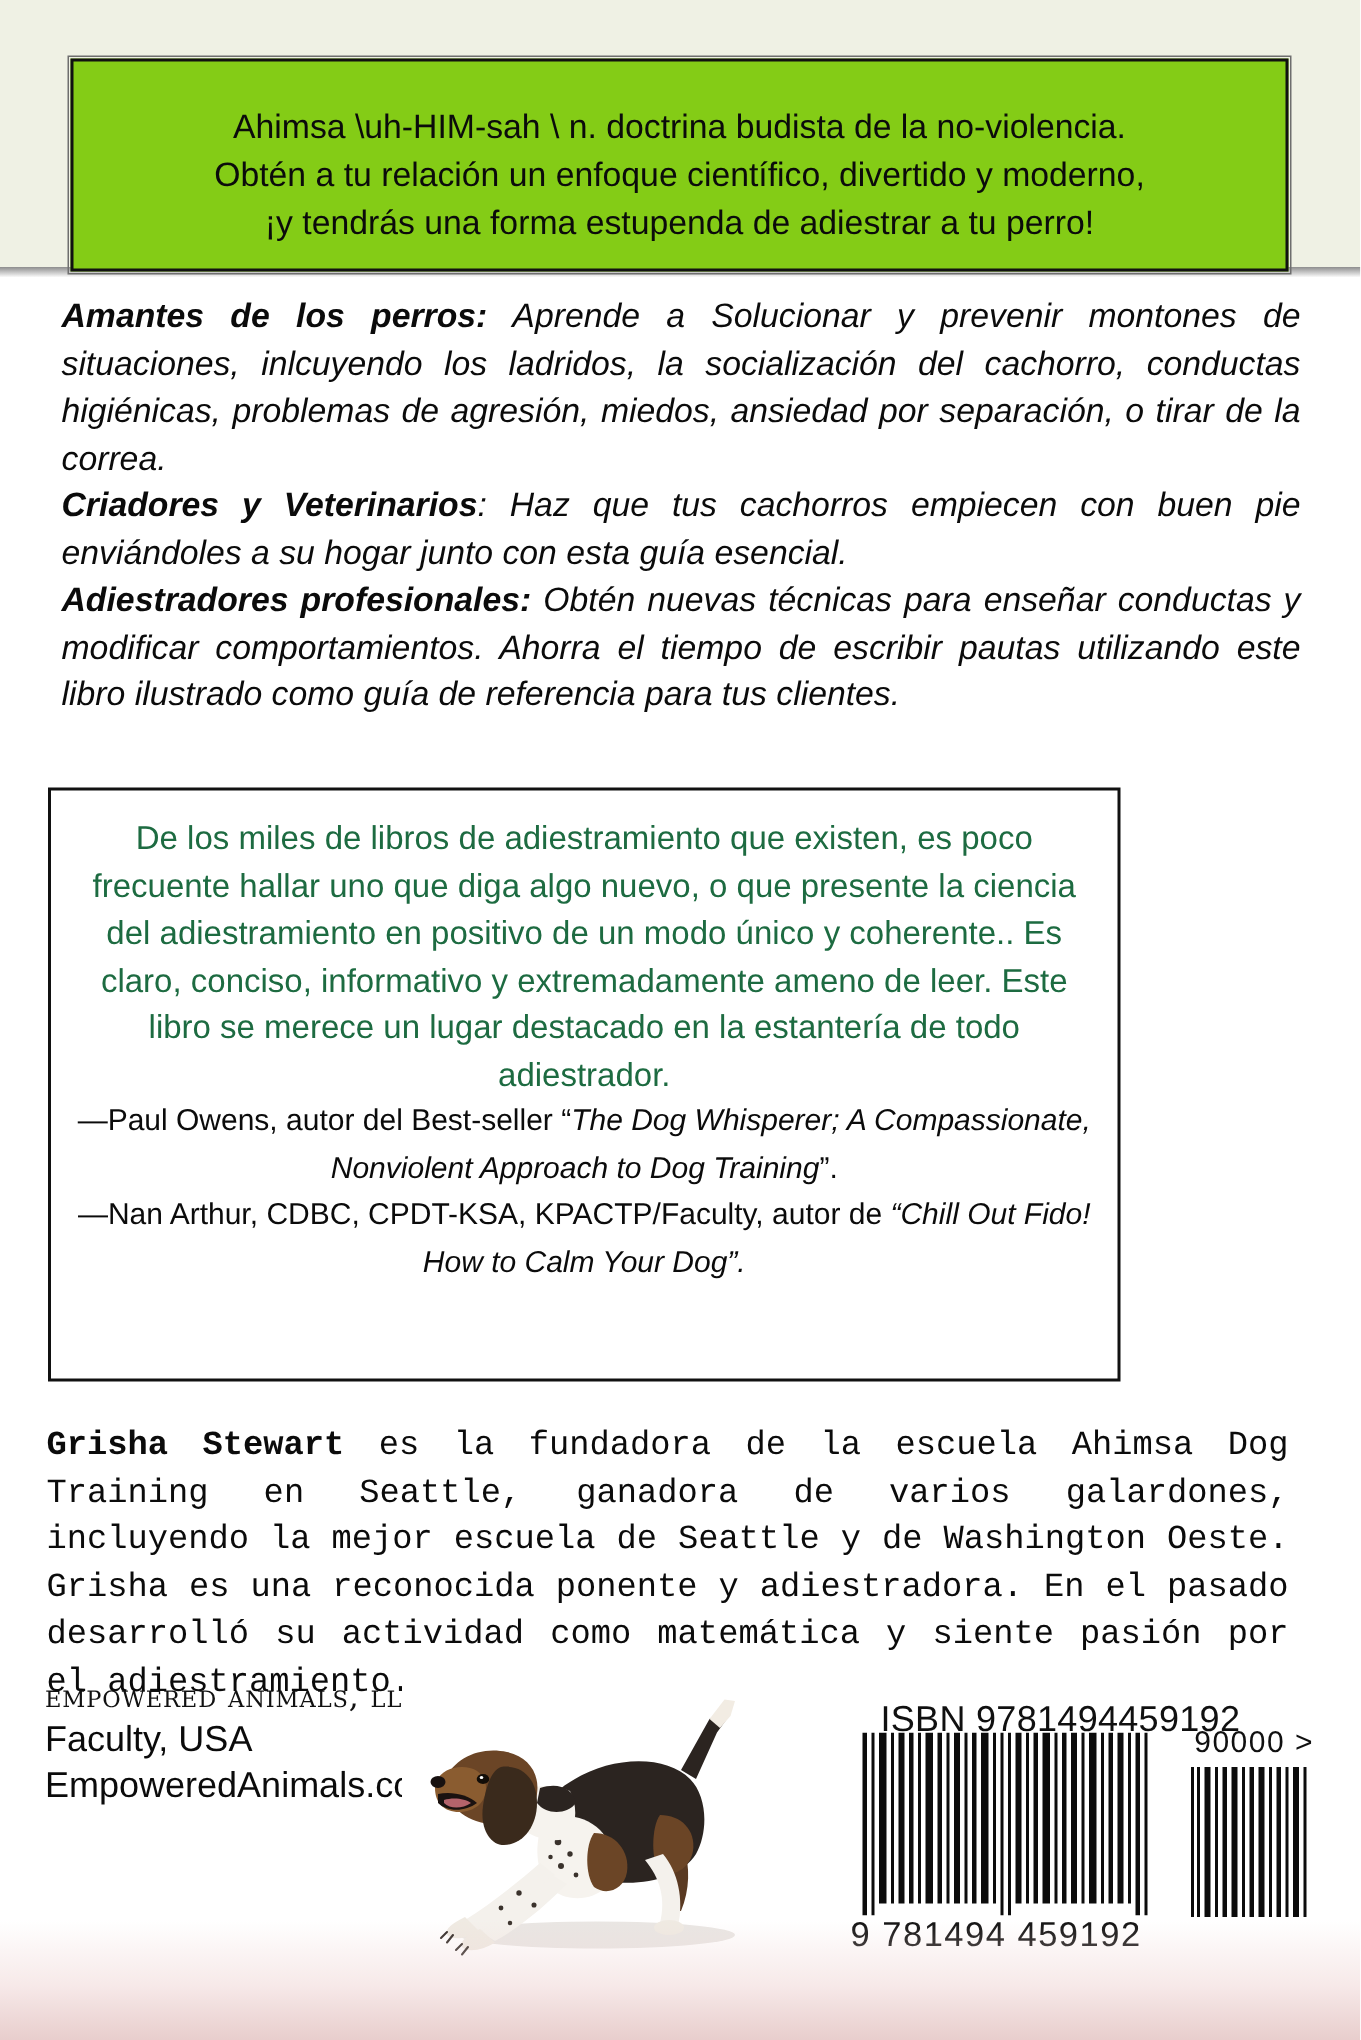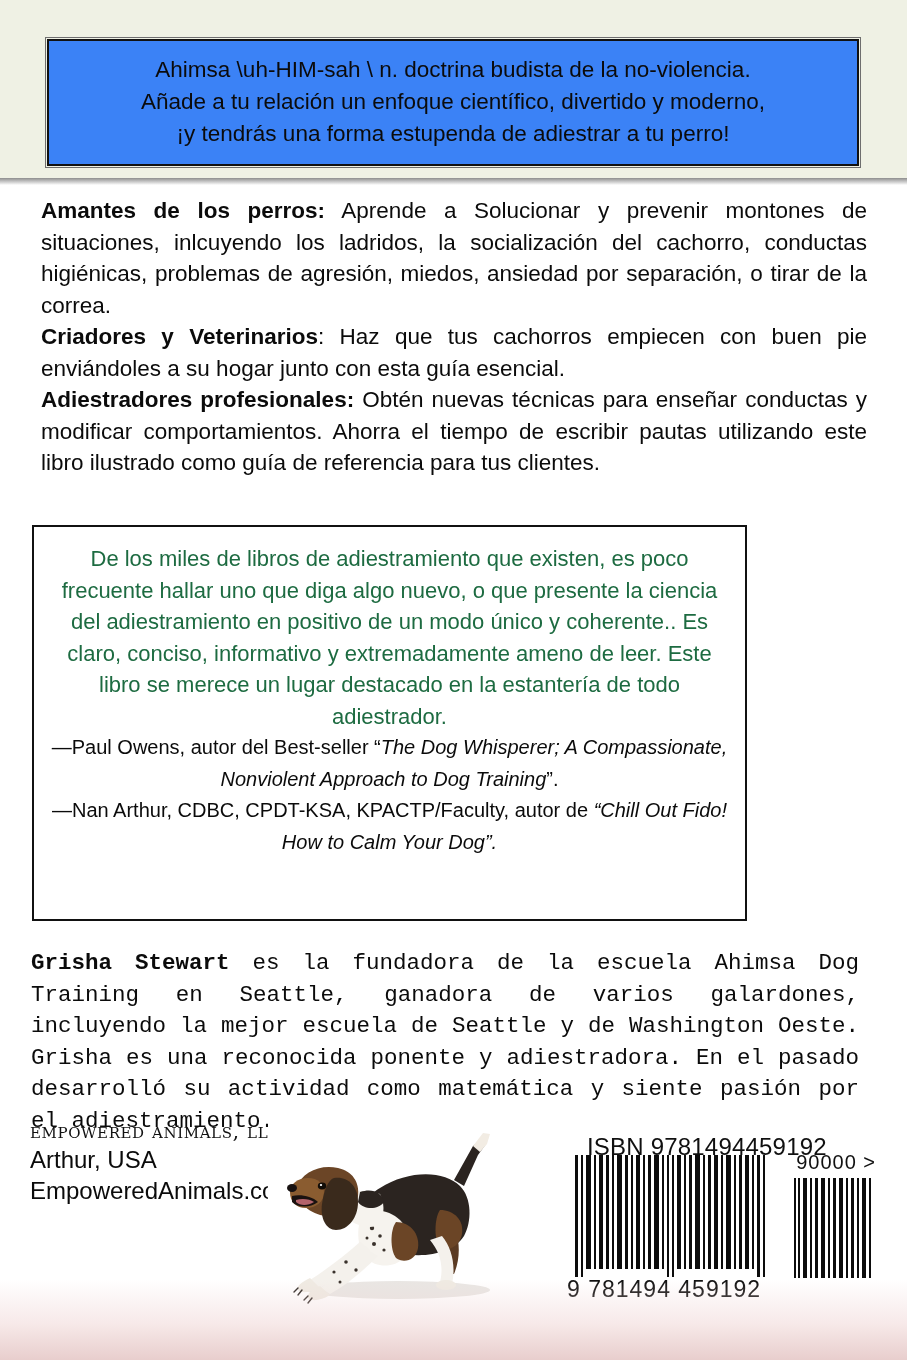--- a/index.html
+++ b/index.html
@@ -44,25 +44,25 @@
     pointer-events: none;
   }
 
   
   .def-box {
     position: absolute;
     left: 47px;
     top: 39px;
     width: 812px;
     box-sizing: border-box;
-    background: #3b82f6;
+    background: #84cc16;
     border: 2px solid #111111;
     outline: 1px solid #6e6e6e;
     outline-offset: 1px;
-    padding: 13px 18px 14px 18px;
+    padding: 28px 18px 14px 18px;
     text-align: center;
   }
   .def-line {
     font-size: 22.5px;
     line-height: 32px;
     color: #0b0b0b;
     white-space: nowrap;
   }
 
   
@@ -71,20 +71,21 @@
     left: 41px;
     top: 195px;
     width: 826px;
     font-size: 22.5px;
     line-height: 31.5px;
     color: #0b0b0b;
     text-align: justify;
   }
   .body-copy p {
     margin: 0;
+    font-style: italic;
   }
   .lead {
     font-weight: bold;
   }
 
   
   .quote-box {
     position: absolute;
     left: 32px;
     top: 525px;
@@ -216,41 +217,41 @@
 </head>
 <body>
 
 <div class="page">
 
   <div class="top-band"></div>
   <div class="band-shadow"></div>
 
   <div class="def-box">
     <div class="def-line">Ahimsa \uh-HIM-sah \ n. doctrina budista de la no-violencia.</div>
-    <div class="def-line">Añade a tu relación un enfoque científico, divertido y moderno,</div>
+    <div class="def-line">Obtén a tu relación un enfoque científico, divertido y moderno,</div>
     <div class="def-line">¡y tendrás una forma estupenda de adiestrar a tu perro!</div>
   </div>
 
   <div class="body-copy">
     <p><span class="lead">Amantes de los perros:</span><span> Aprende a Solucionar y prevenir montones de situaciones, inlcuyendo los ladridos, la socialización del cachorro, conductas higiénicas, problemas de agresión, miedos, ansiedad por separación, o tirar de la correa.</span></p>
     <p><span class="lead">Criadores y Veterinarios</span><span>: Haz que tus cachorros empiecen con buen pie enviándoles a su hogar junto con esta guía esencial.</span></p>
     <p><span class="lead">Adiestradores profesionales:</span><span> Obtén nuevas técnicas para enseñar conductas y modificar comportamientos. Ahorra el tiempo de escribir pautas utilizando este libro ilustrado como guía de referencia para tus clientes.</span></p>
   </div>
 
   <div class="quote-box">
     <p class="quote-text">De los miles de libros de adiestramiento que existen, es poco frecuente hallar uno que diga algo nuevo, o que presente la ciencia del adiestramiento en positivo de un modo único y coherente.. Es claro, conciso, informativo y extremadamente ameno de leer. Este libro se merece un lugar destacado en la estantería de todo adiestrador.</p>
     <p class="quote-attr"><span>—Paul Owens, autor del Best-seller “</span><span class="work">The Dog Whisperer; A Compassionate, Nonviolent Approach to Dog Training</span><span>”.</span></p>
     <p class="quote-attr"><span>—Nan Arthur, CDBC, CPDT-KSA, KPACTP/Faculty, autor de </span><span class="work">“Chill Out Fido! How to Calm Your Dog”.</span></p>
   </div>
 
   <p class="bio"><span class="lead">Grisha Stewart</span><span> es la fundadora de la escuela Ahimsa Dog Training en Seattle, ganadora de varios galardones, incluyendo la mejor escuela de Seattle y de Washington Oeste. Grisha es una reconocida ponente y adiestradora. En el pasado desarrolló su actividad como matemática y siente pasión por el adiestramiento.</span></p>
 
   <div class="publisher">
     <div class="pub-name">EMPOWERED ANIMALS, LLC</div>
-    <div class="pub-line">Arthur, USA</div>
+    <div class="pub-line">Faculty, USA</div>
     <div class="pub-line">EmpoweredAnimals.com</div>
   </div>
 
   <div class="dog-photo">
     <svg width="260" height="190" viewBox="0 0 260 190" xmlns="http://www.w3.org/2000/svg">
       <rect x="0" y="0" width="260" height="190" fill="#ffffff"></rect>
 
       <ellipse cx="130" cy="168" rx="92" ry="9" fill="#e9e6e3"></ellipse>
 
       <path d="M186 58 L205 24 L214 17 L218 22 L210 33 L196 64 Z" fill="#2b2420"></path>

